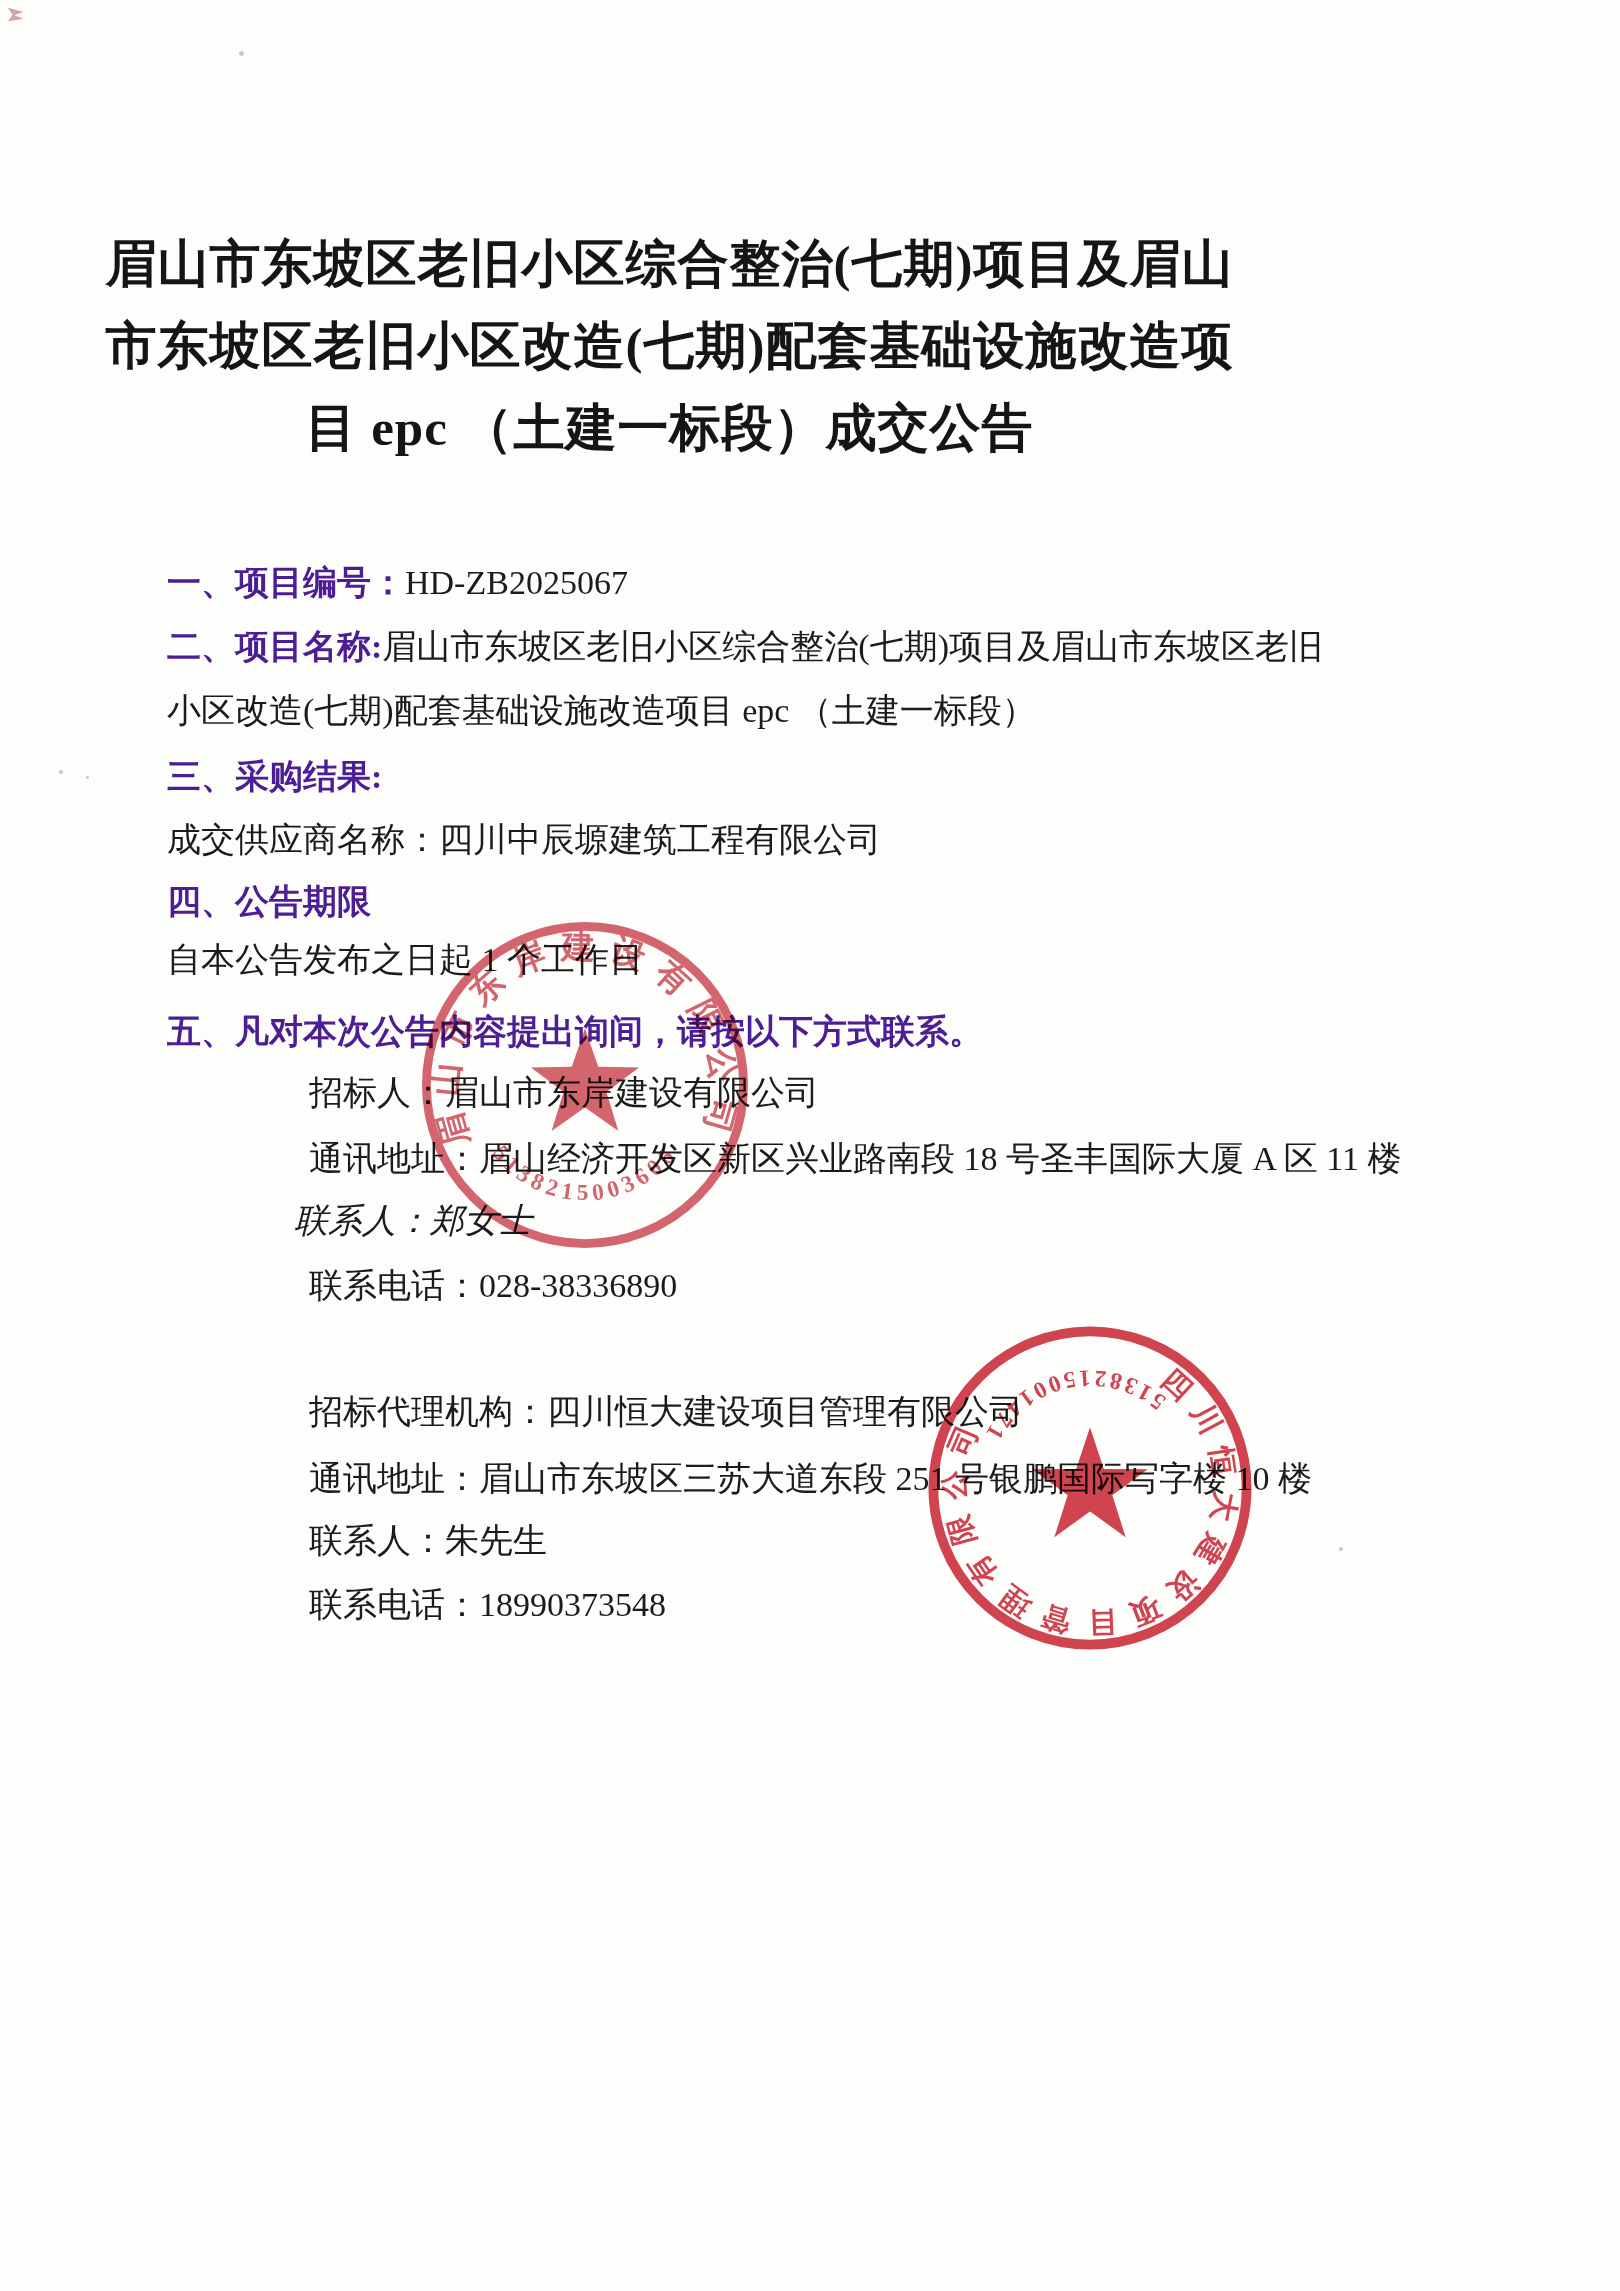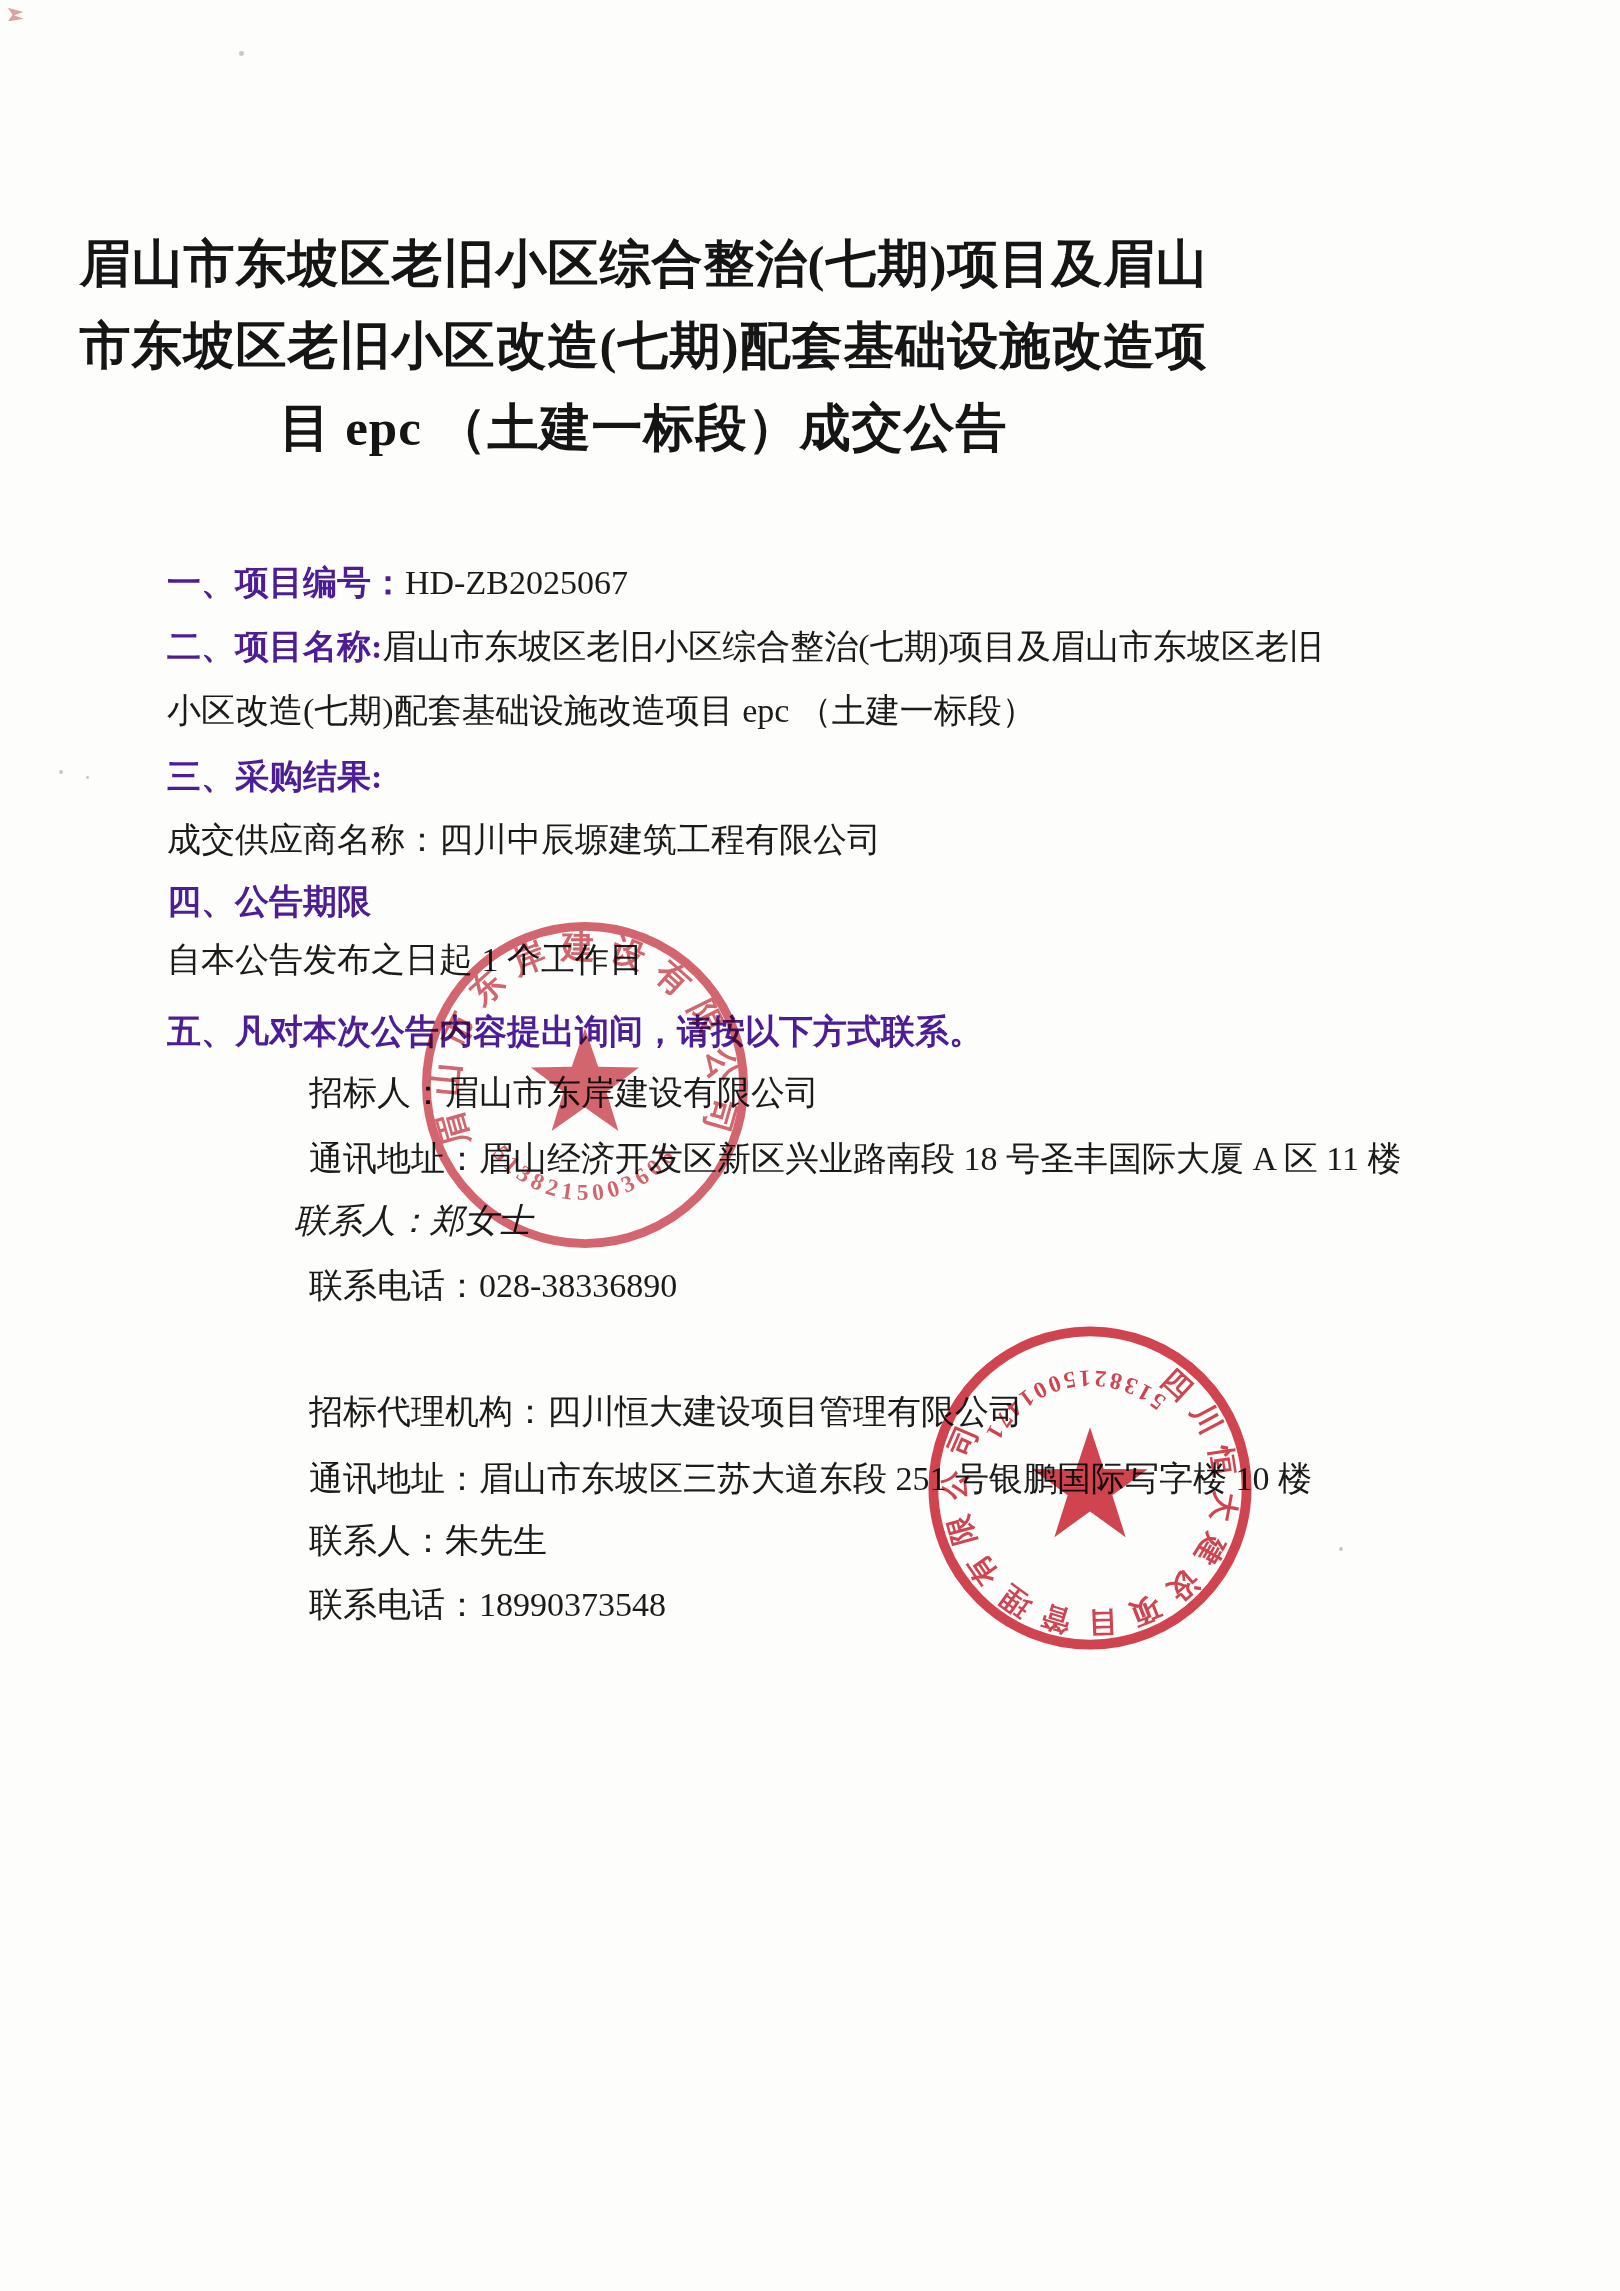--- a/index.html
+++ b/index.html
@@ -14,20 +14,21 @@
   }
   .title-block{
     position:absolute;
     left:0; top:223px; width:1287px;
     text-align:center;
     font-weight:700;
     font-size:51px;
     line-height:82px;
     letter-spacing:1px;
     color:#151515;
+    padding-left:26px;
   }
   .bline{
     position:absolute;
     white-space:nowrap;
     font-size:34px;
     line-height:39px;
     color:#1b1b1b;
   }
   .lbl{
     font-family:Liberation Serif, serif;

